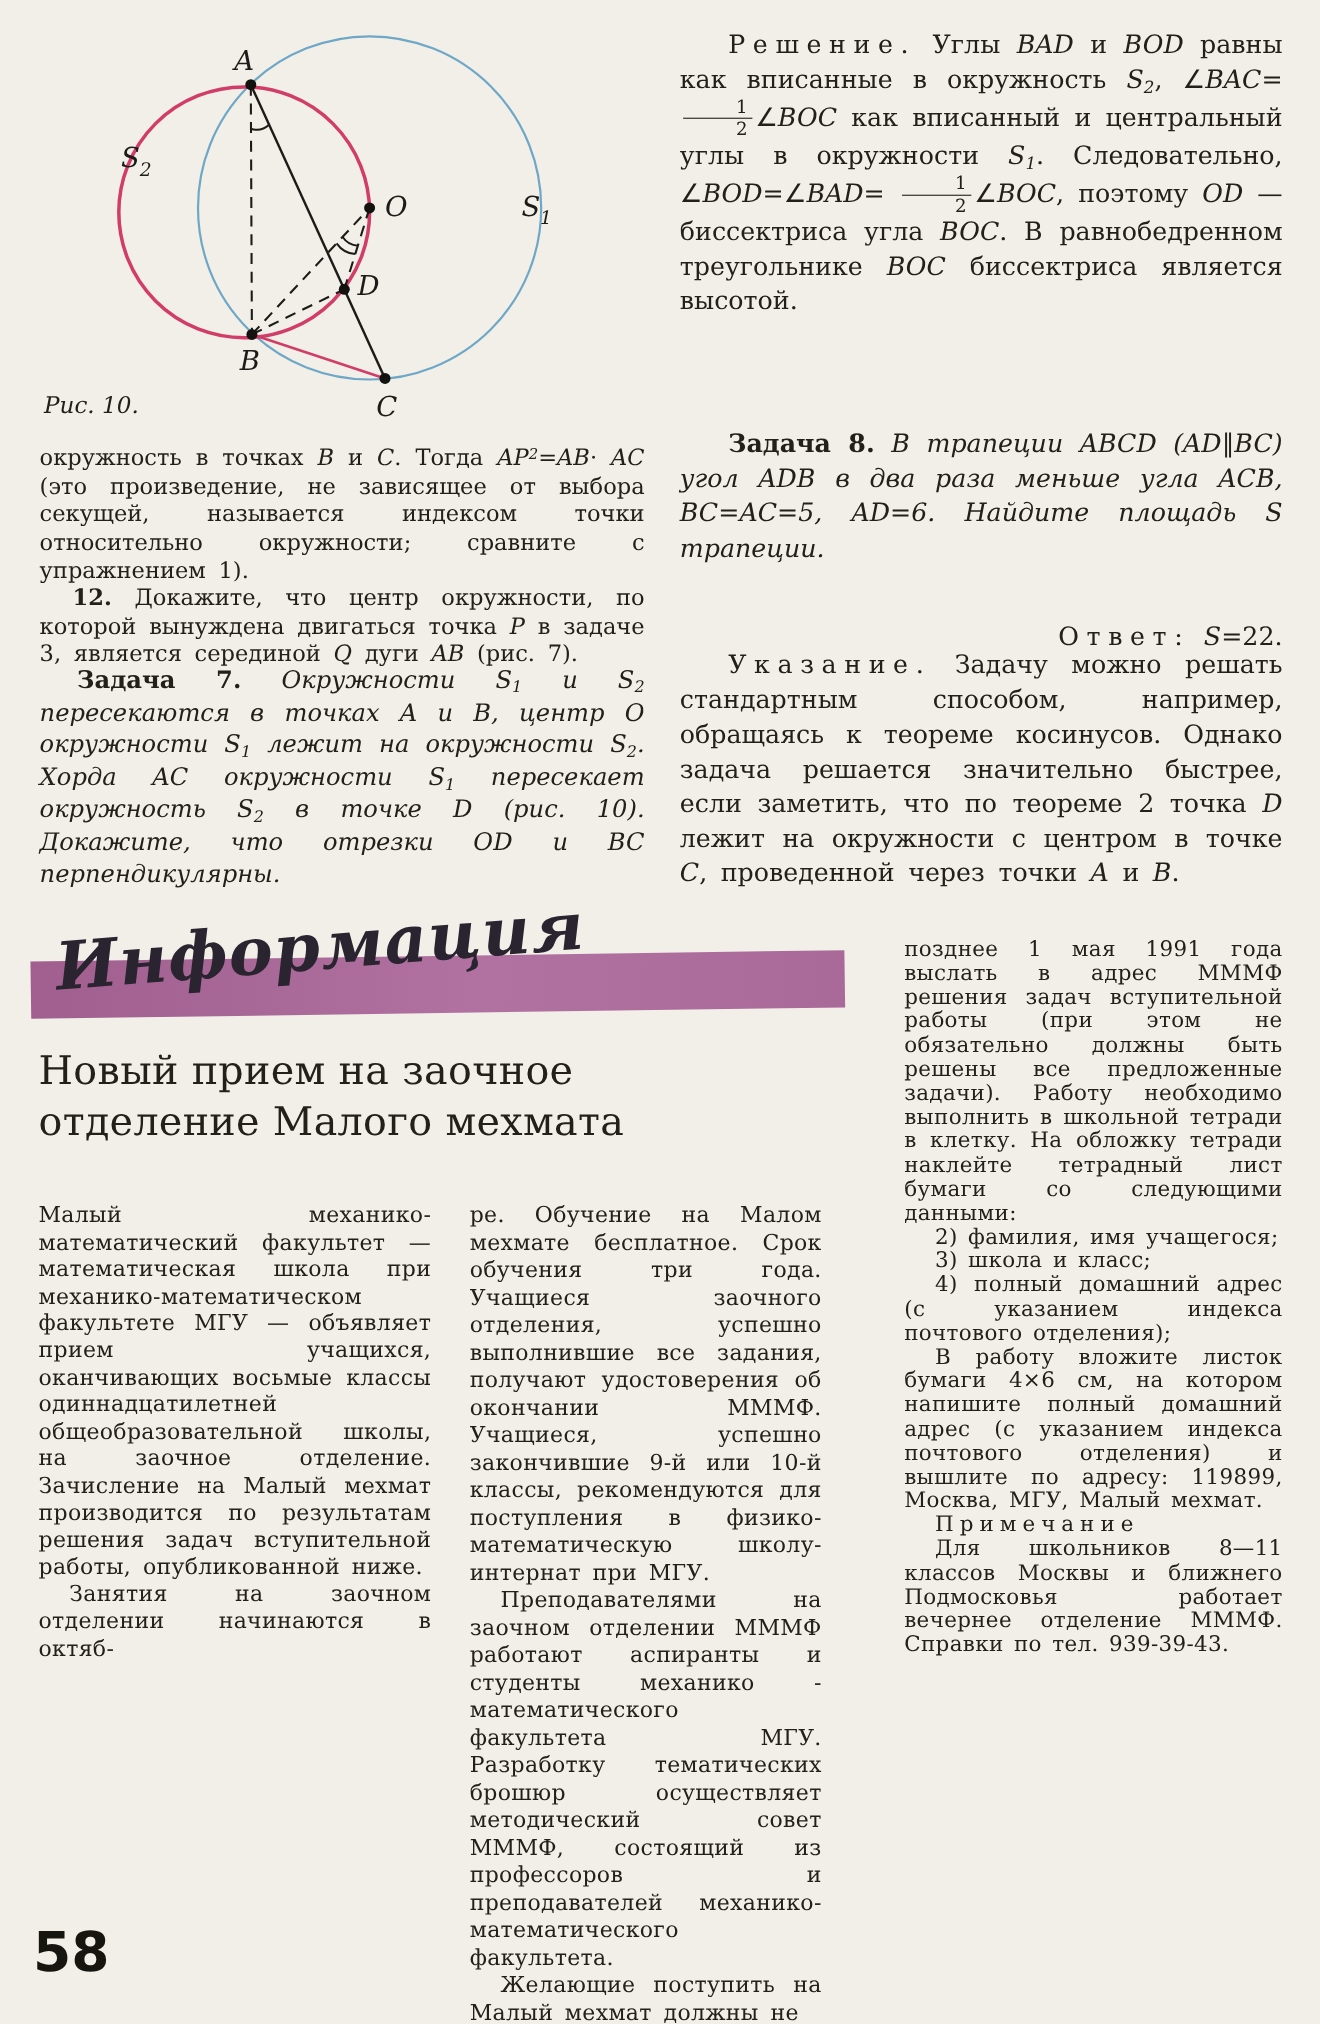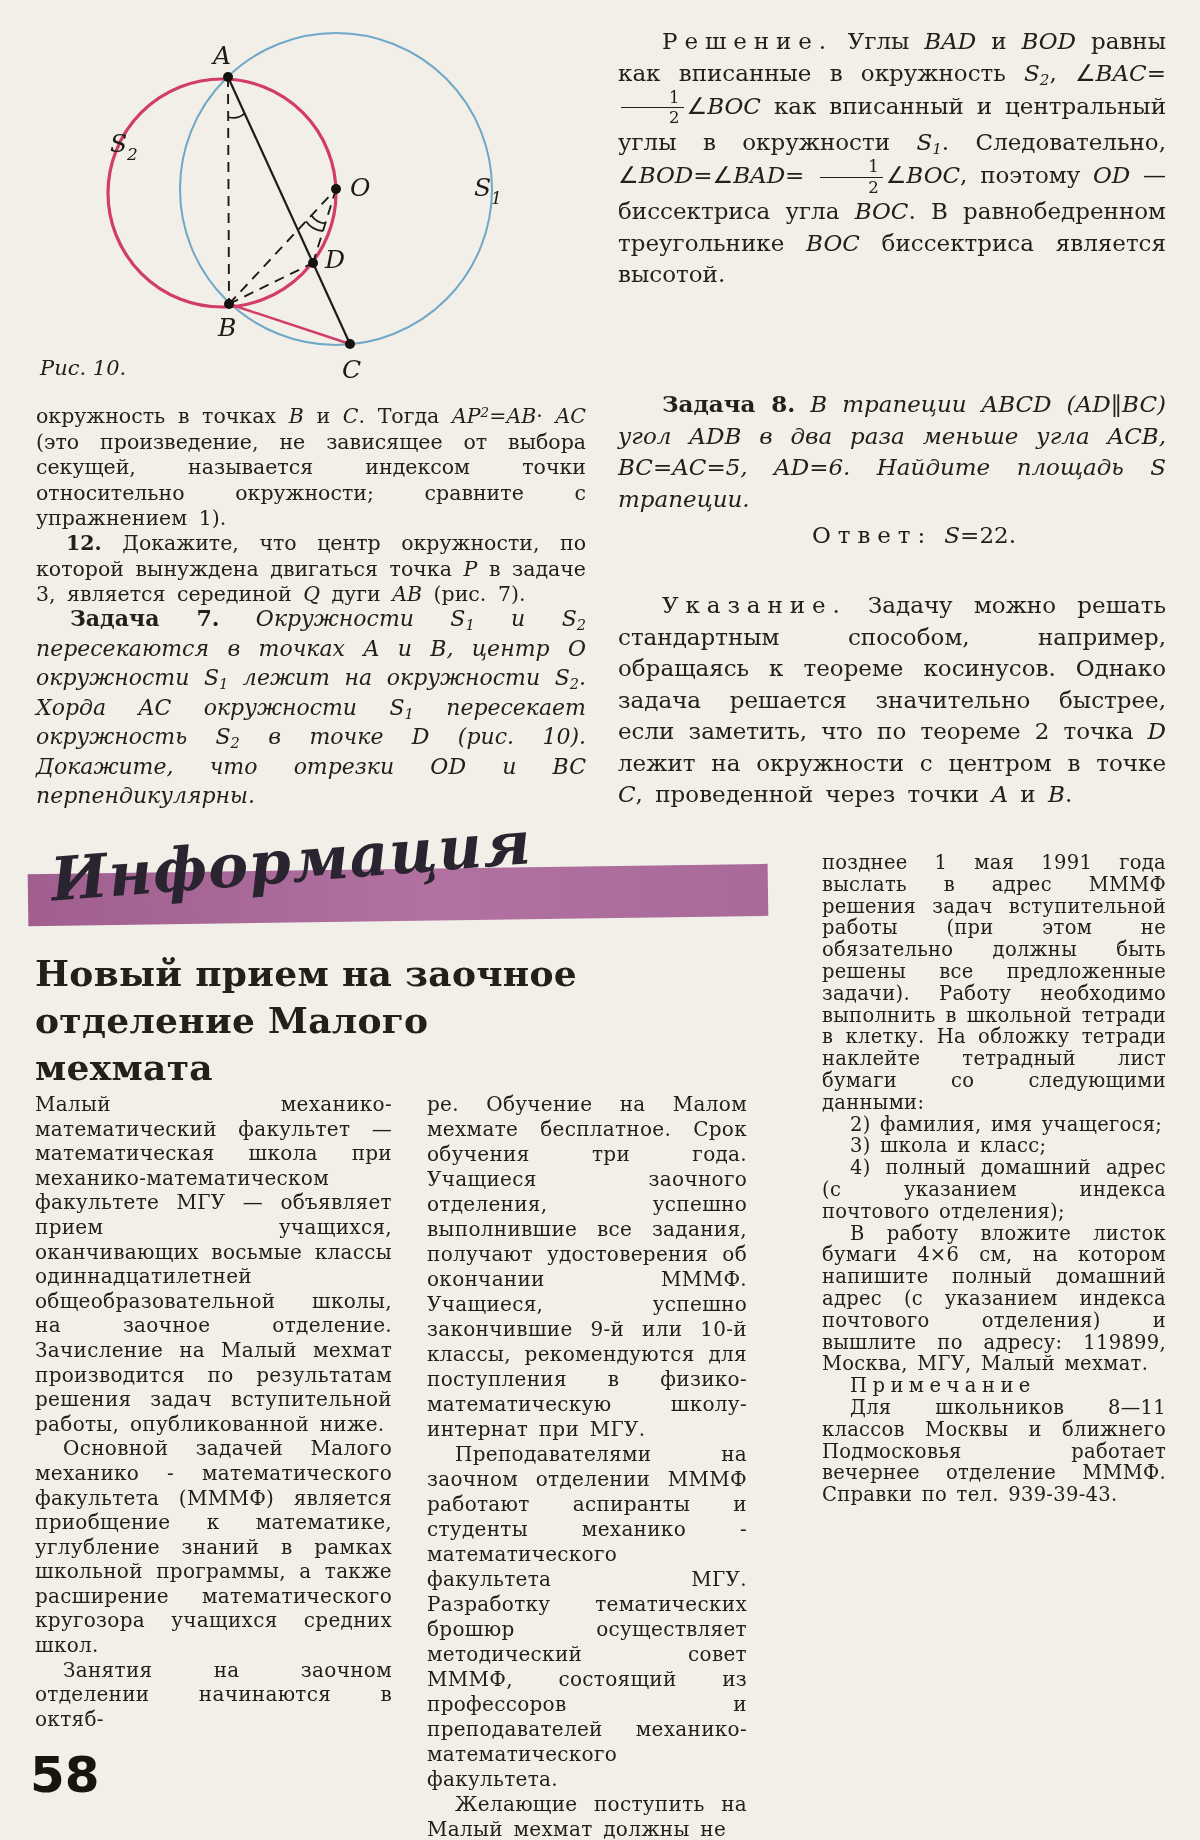--- a/index.html
+++ b/index.html
@@ -23,31 +23,31 @@
   .caption{left:40px;top:356px;font-size:21px;font-style:italic}
 
   .lp{left:36px;width:550px;font-size:20.5px;line-height:25.5px;word-spacing:5px}
   #lp1{top:404px}
   #lp2{top:531px;text-indent:30px}
   #task7{top:604px;font-size:22px;line-height:29.5px;text-indent:34px;word-spacing:6px}
 
   .rp{left:618px;width:548px;font-size:23px;line-height:31.5px;text-indent:44px;word-spacing:5px}
   #solution{top:26px}
   #task8{top:388px;word-spacing:7px}
-  #answer{top:520px;text-align:center}
+  #answer{top:564px;text-align:right}
   #hint{top:590px}
 
   .banner{left:28px;top:869px;width:740px;height:52px;
     background:linear-gradient(90deg,#a05f8e,#b172a1 55%,#a96a9a);
     transform:rotate(-.8deg)}
   .script{left:50px;top:826px;font-size:60px;font-style:italic;font-weight:700;
     color:#2a2430;transform:rotate(-4.5deg);letter-spacing:1px;white-space:nowrap}
 
   .heading{left:35px;top:950px;width:548px;font-size:36px;line-height:47px;
-    font-weight:700;letter-spacing:.3px;margin:0}
+    font-weight:400;letter-spacing:.3px;margin:0}
 
   .col{word-spacing:4px;letter-spacing:.3px}
   .col p{margin:0;text-indent:28px}
   .col p.noind{text-indent:0}
   .c1{left:35px;top:1092px;width:357px;font-size:20px;line-height:24.6px}
   .c2{left:427px;top:1092px;width:320px;font-size:20px;line-height:25px}
   .c3{left:822px;top:852px;width:344px;font-size:19.5px;line-height:21.8px;word-spacing:3px}
   .note{letter-spacing:.28em}
 
   .pagenum{left:30px;top:1746px;font-family:"DejaVu Sans",sans-serif;font-weight:700;font-size:50px;color:#17150f}
@@ -102,21 +102,20 @@
 <div class="abs rp" id="answer"><span class="sp">Ответ:</span><span> </span><span class="i">S</span><span>=22.</span></div>
 <div class="abs rp just" id="hint"><span class="sp">Указание.</span><span> Задачу можно решать стандартным способом, например, обращаясь к теореме косинусов. Однако задача решается значительно быстрее, если заметить, что по теореме 2 точка </span><span class="i">D</span><span> лежит на окружности с центром в точке </span><span class="i">C</span><span>, проведенной через точки </span><span class="i">A</span><span> и </span><span class="i">B</span><span>.</span></div>
 
 <div class="abs banner"></div>
 <div class="abs script">Информация</div>
 
 <h1 class="abs heading">Новый прием на заочное отделение Малого мехмата</h1>
 
 <div class="abs col c1 just">
   <p class="noind">Малый механико-математический факультет — математическая школа при механико-математическом факультете МГУ — объявляет прием учащихся, оканчивающих восьмые классы одиннадцатилетней общеобразовательной школы, на заочное отделение. Зачисление на Малый мехмат производится по результатам решения задач вступительной работы, опубликованной ниже.</p>
-  <p>Основной задачей Малого механико - математического факультета (МММФ) является приобщение к математике, углубление знаний в рамках школьной программы, а также расширение математического кругозора учащихся средних школ.</p>
   <p>Занятия на заочном отделении начинаются в октяб-</p>
 </div>
 
 <div class="abs col c2 just">
   <p class="noind">ре. Обучение на Малом мехмате бесплатное. Срок обучения три года. Учащиеся заочного отделения, успешно выполнившие все задания, получают удостоверения об окончании МММФ. Учащиеся, успешно закончившие 9-й или 10-й классы, рекомендуются для поступления в физико-математическую школу-интернат при МГУ.</p>
   <p>Преподавателями на заочном отделении МММФ работают аспиранты и студенты механико - математического факультета МГУ. Разработку тематических брошюр осуществляет методический совет МММФ, состоящий из профессоров и преподавателей механико-математического факультета.</p>
   <p>Желающие поступить на Малый мехмат должны не</p>
 </div>
 
 <div class="abs col c3 just">

